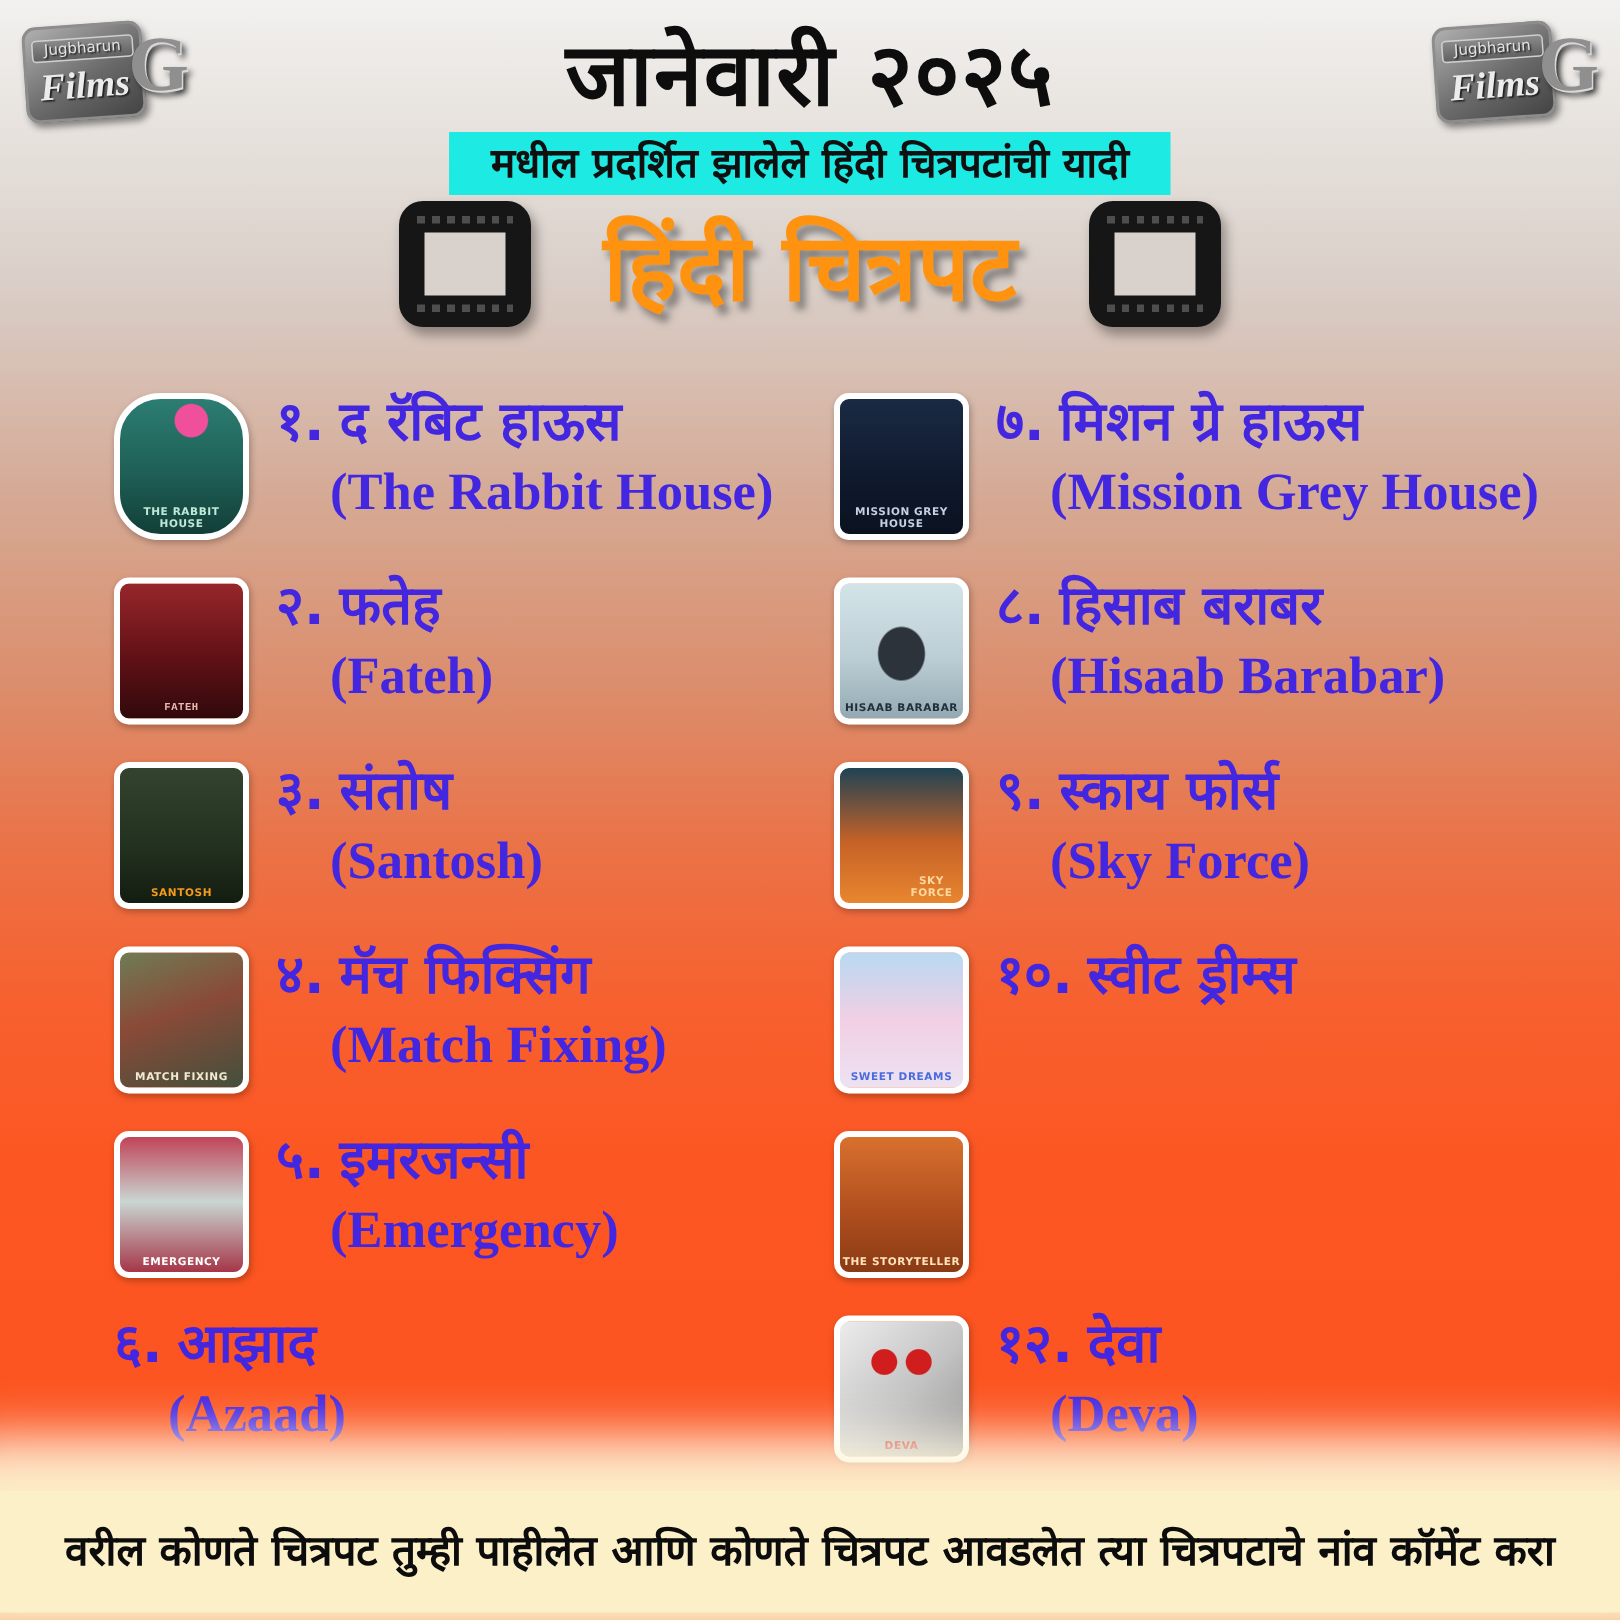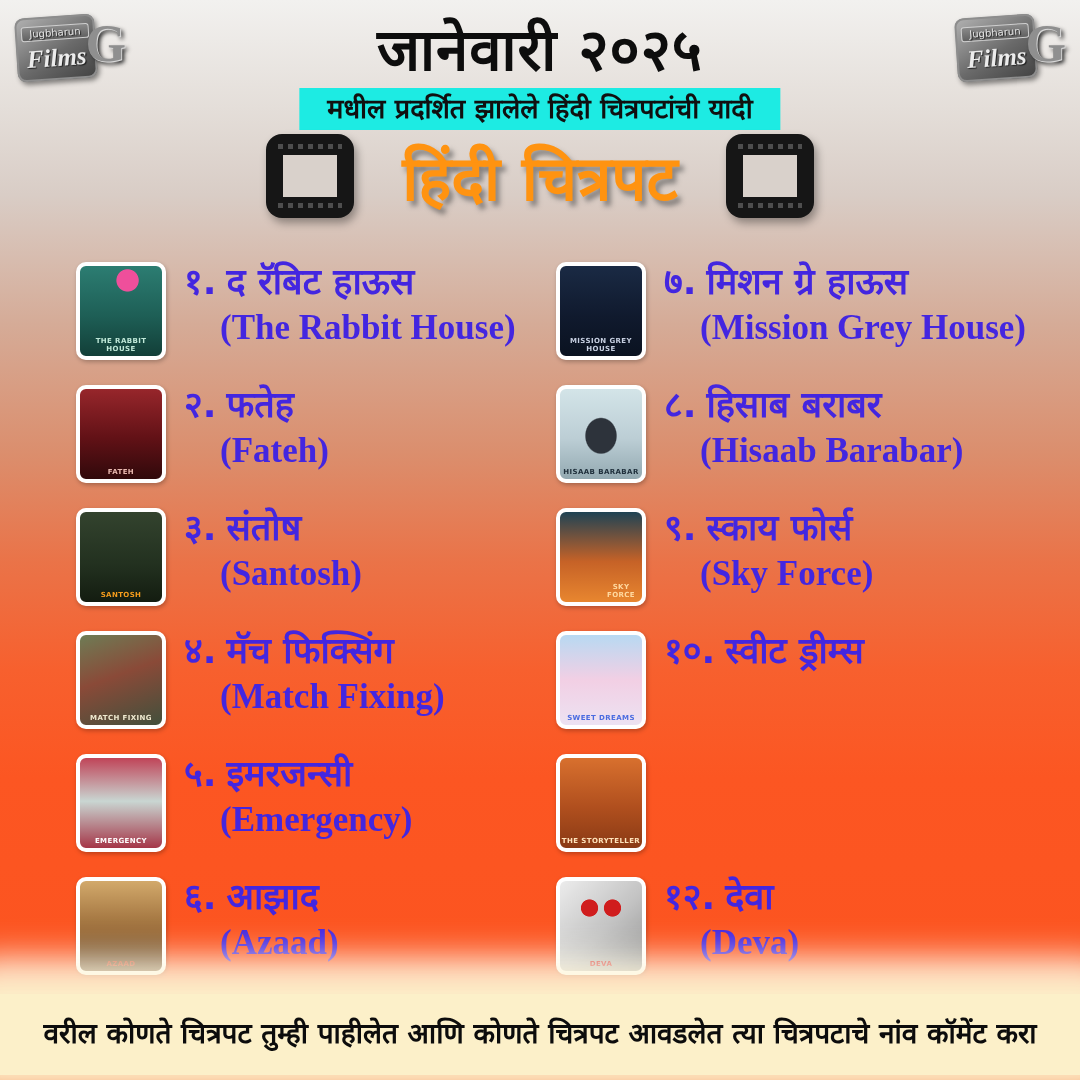--- a/index.html
+++ b/index.html
@@ -128,33 +128,33 @@
   <div class="film-frame">
     <div class="ff-perf ff-perf-top"></div>
     <div class="ff-window"></div>
     <div class="ff-perf ff-perf-bottom"></div>
   </div>
 </div>
 
 <div class="movies">
   <div class="col">
       <div class="movie">
-    <div class="poster" style="background: radial-gradient(circle at 58% 16%, rgb(239, 79, 155) 0px, rgb(239, 79, 155) 12%, rgba(0, 0, 0, 0) 13%), linear-gradient(rgb(44, 125, 114) 0%, rgb(30, 95, 86) 55%, rgb(18, 63, 56) 100%);">
+    <div class="poster" style="background: radial-gradient(circle at 58% 16%, rgb(239, 79, 155) 0px, rgb(239, 79, 155) 12%, rgba(0, 0, 0, 0) 13%), linear-gradient(rgb(44, 125, 114) 0%, rgb(30, 95, 86) 55%, rgb(18, 63, 56) 100%); border-radius: 31px;">
       <div class="poster-label" style="color: rgb(191, 232, 216);">THE RABBIT HOUSE</div>
     </div>
     <div class="movie-text">
       <div class="line1">
         <span>१.</span>
         <span>द रॅबिट हाऊस</span>
       </div>
       <div class="line2">(The Rabbit House)</div>
     </div>
   </div>
       <div class="movie">
-    <div class="poster" style="background: linear-gradient(rgb(151, 38, 43) 0%, rgb(97, 17, 22) 55%, rgb(48, 9, 11) 100%);">
+    <div class="poster" style="background: linear-gradient(rgb(151, 38, 43) 0%, rgb(97, 17, 22) 55%, rgb(48, 9, 11) 100%); font-family: Liberation Mono, monospace;">
       <div class="poster-label" style="color: rgb(232, 185, 176);">FATEH</div>
     </div>
     <div class="movie-text">
       <div class="line1">
         <span>२.</span>
         <span>फतेह</span>
       </div>
       <div class="line2">(Fateh)</div>
     </div>
   </div>
@@ -188,23 +188,20 @@
     </div>
     <div class="movie-text">
       <div class="line1">
         <span>५.</span>
         <span>इमरजन्सी</span>
       </div>
       <div class="line2">(Emergency)</div>
     </div>
   </div>
       <div class="movie">
-    <div class="poster" style="background: linear-gradient(rgb(210, 169, 107) 0%, rgb(154, 107, 56) 55%, rgb(95, 61, 29) 100%);">
-      <div class="poster-label" style="color: rgb(200, 64, 31);">AZAAD</div>
-    </div>
     <div class="movie-text">
       <div class="line1">
         <span>६.</span>
         <span>आझाद</span>
       </div>
       <div class="line2">(Azaad)</div>
     </div>
   </div>
     </div>
   <div class="col">

